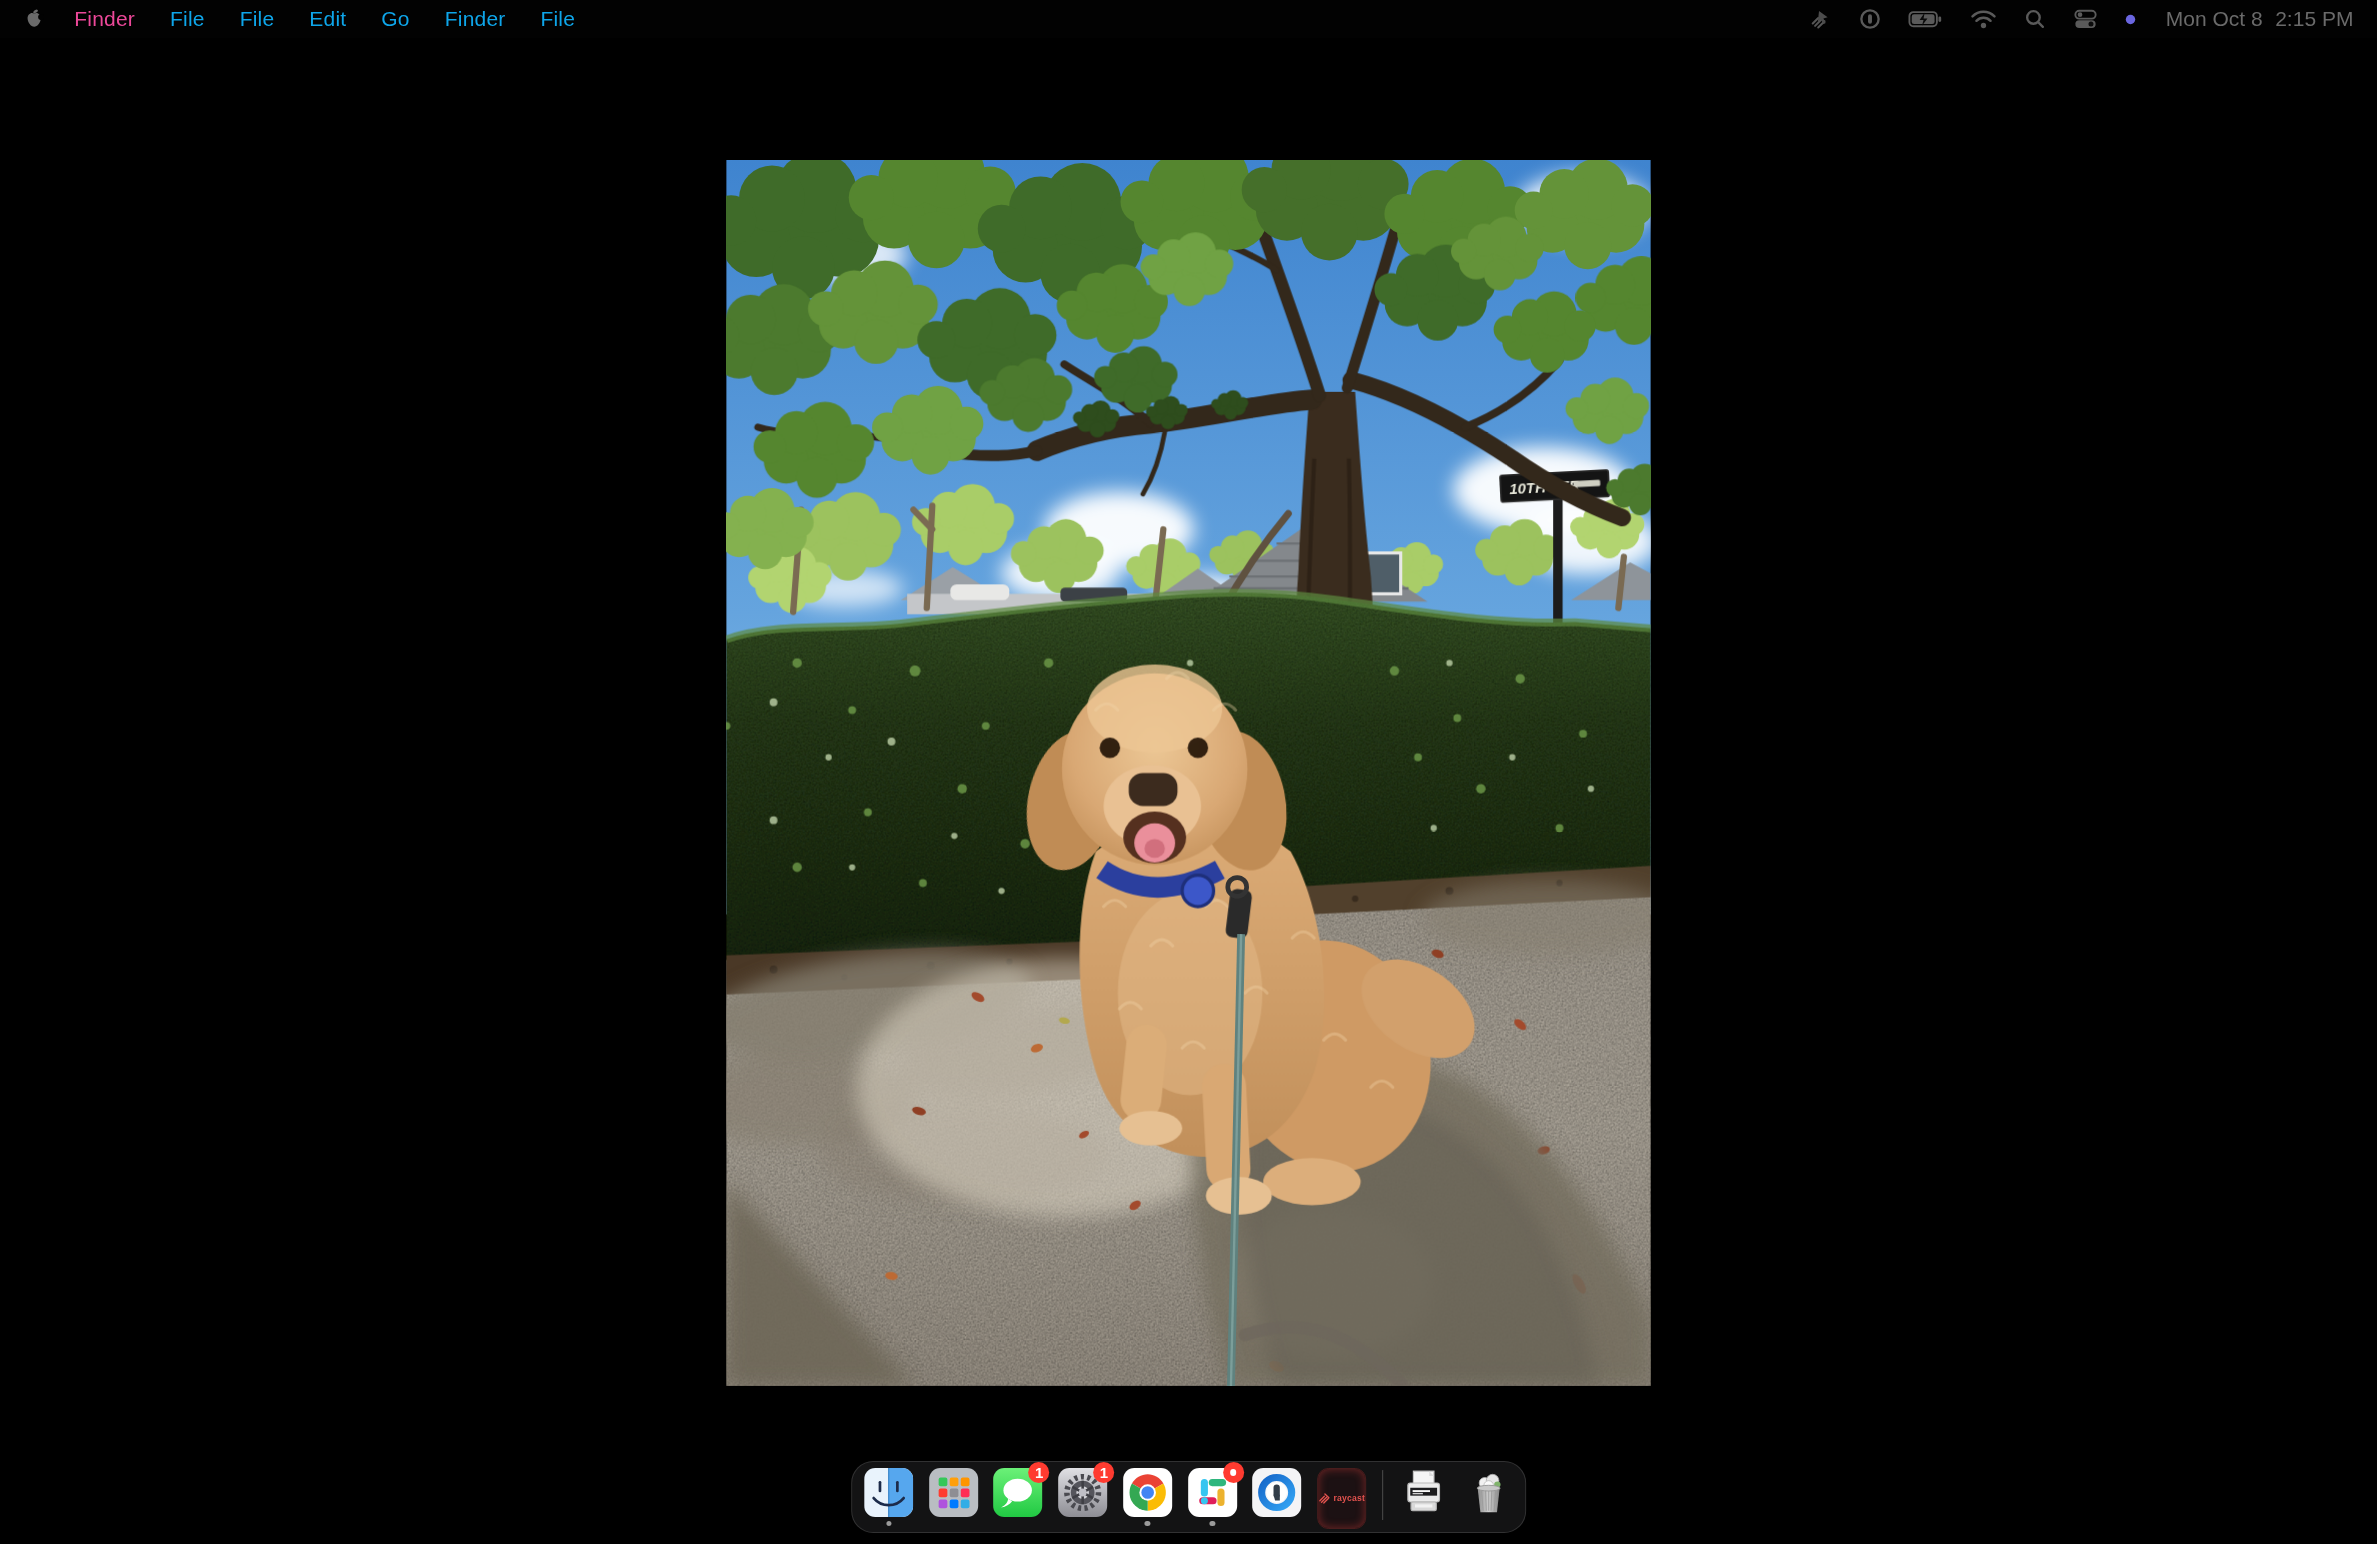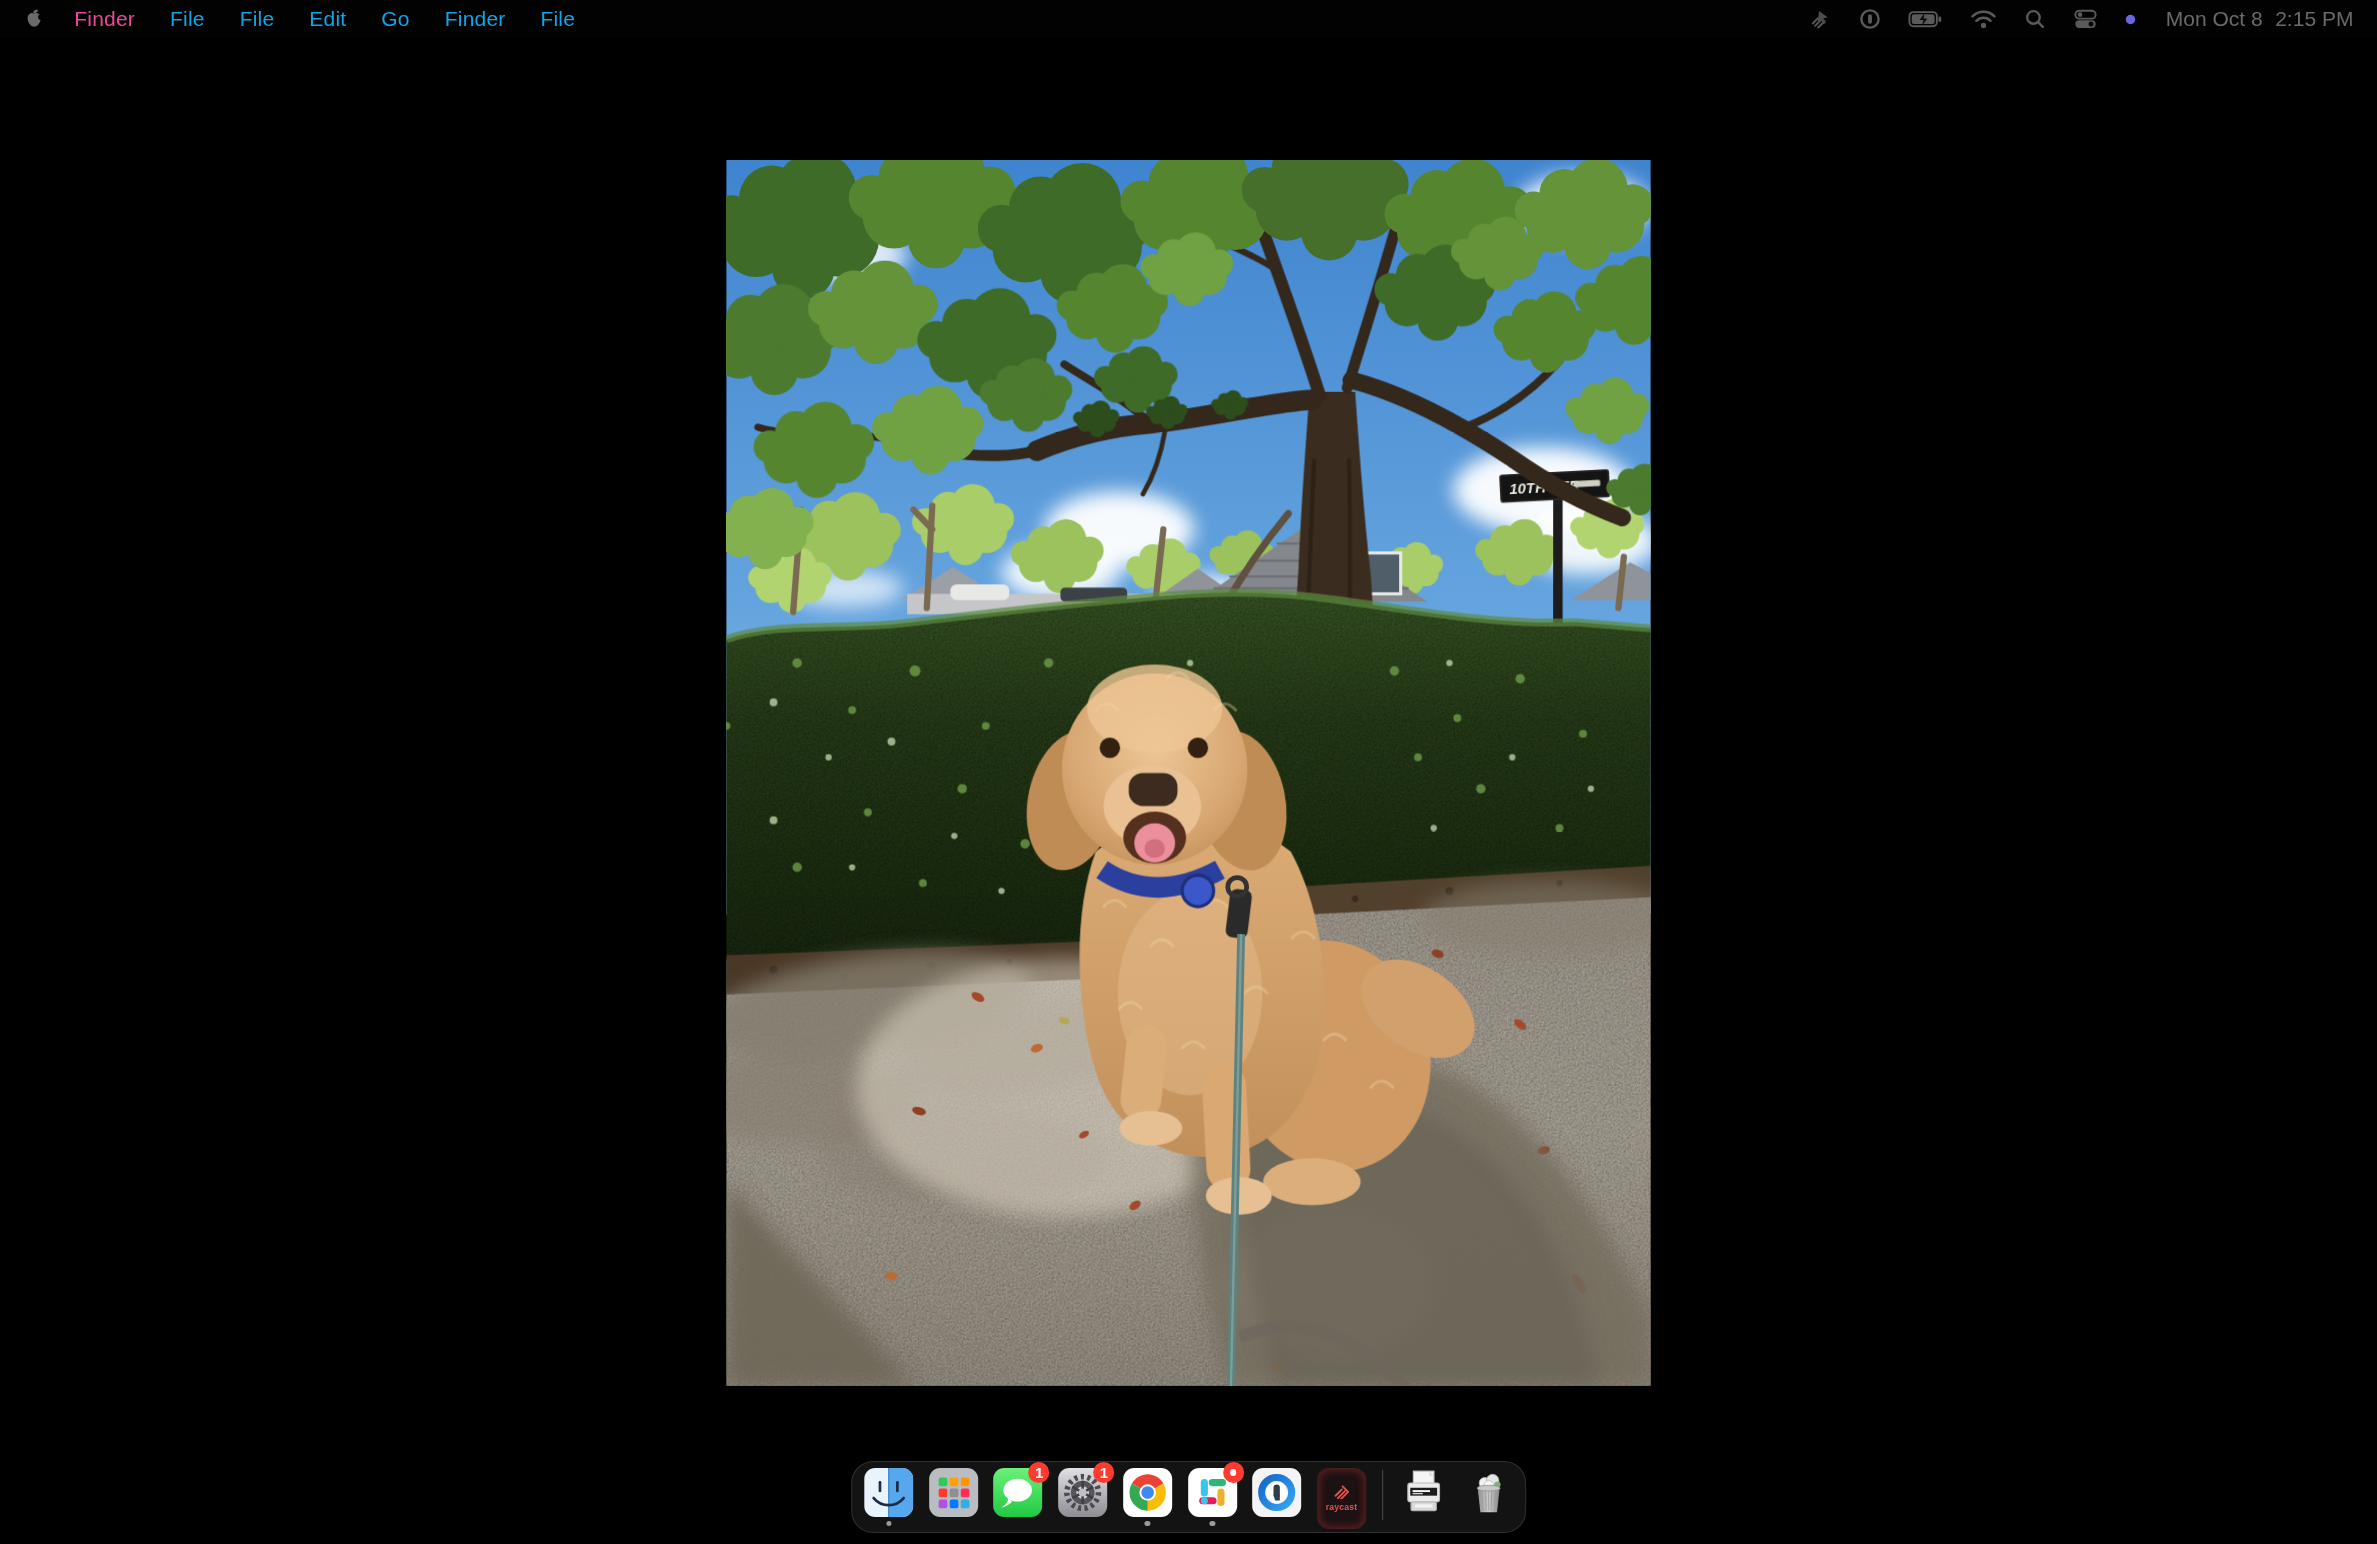--- a/index.html
+++ b/index.html
@@ -27,21 +27,21 @@
   .ditem{position:relative;width:49px;height:61px;display:flex;flex-direction:column;align-items:center;}
   .dicon{width:49px;height:49px;border-radius:11px;position:relative;overflow:visible;}
   .badge{position:absolute;top:-5.5px;right:-7px;min-width:21px;height:21px;border-radius:11px;
          background:#ff3b30;color:#fff;font-size:15px;font-weight:bold;display:flex;align-items:center;
          justify-content:center;padding:0 3.1px;box-sizing:border-box;z-index:3;}
   .badge.dot::after{content:"";width:6.3px;height:6.3px;border-radius:3.1px;background:#fff;display:block;}
   .rundot{position:absolute;bottom:2.4px;left:50%;transform:translateX(-50%);width:5.5px;height:5.5px;
           border-radius:3.1px;background:#9b9b9b;}
   .ddiv{width:1.6px;height:50px;background:#4d4d4d;border-radius:0.8px;margin-top:2.4px;align-self:flex-start;}
   .raycast-box{width:49px;height:65px;border-radius:11px;background:#1c1113;border:0.8px solid #4a1d1d;
-        box-shadow:inset 0 0 9.4px rgba(224,65,63,.45);display:flex;flex-direction:column;align-items:center;
+        box-shadow:inset 0 0 9.4px rgba(224,65,63,.45);display:flex;flex-direction:row;align-items:center;
         justify-content:center;gap:3.1px;box-sizing:border-box;}
   .raycast-label{font-size:8.6px;font-weight:bold;color:#e2524e;letter-spacing:0.2px;}
 </style>
 </head>
 <body>
 
 <div class="menubar">
   <div class="mb-left">
     <span class="apple">
       <svg width="20.4" height="20.4" viewBox="0 0 24 24">

